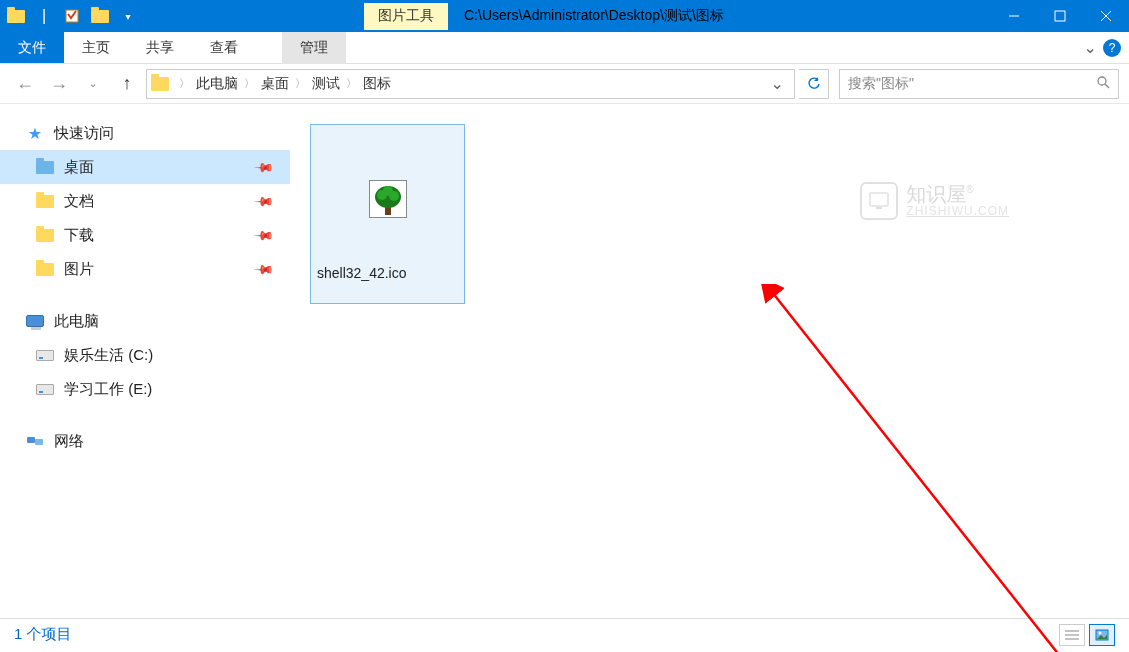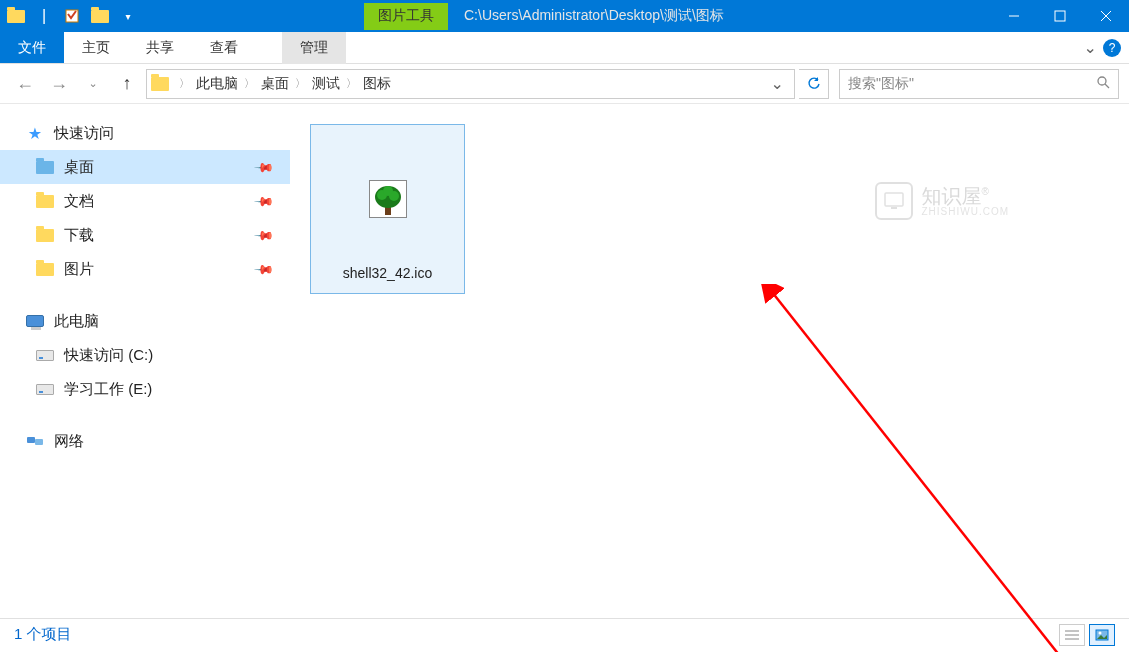--- a/index.html
+++ b/index.html
@@ -1,22 +1,22 @@
 <!DOCTYPE html>
 <html><head>
 <meta charset="utf-8">
 <style>
 * { margin: 0; padding: 0; box-sizing: border-box; font-family: "Microsoft YaHei", "Segoe UI", sans-serif; }
 body { width: 1129px; height: 652px; overflow: hidden; background: #fff; position: relative; }
 
 .titlebar { height: 32px; background: #0078d7; display: flex; align-items: center; color: #fff; }
 .titlebar .qat { display: flex; align-items: center; padding: 0 6px; gap: 8px; }
 .qat-icon { width: 20px; height: 20px; display: flex; align-items: center; justify-content: center; }
-.tool-tab { height: 27px; background: #84cc16; color: #333; display: flex; align-items: center; padding: 0 14px; font-size: 14px; margin-left: 220px; }
-.titlepath { margin-left: 16px; font-size: 14px; color: #e5e5e5; flex: 1; }
+.tool-tab { height: 27px; background: #fef9c3; color: #333; display: flex; align-items: center; padding: 0 14px; font-size: 14px; margin-left: 220px; }
+.titlepath { margin-left: 16px; font-size: 14px; color: #000000; flex: 1; }
 .win-controls { display: flex; }
 .win-btn { width: 46px; height: 32px; display: flex; align-items: center; justify-content: center; color: #fff; }
 
 .ribbon { height: 32px; display: flex; align-items: stretch; border-bottom: 1px solid #e0e0e0; background: #fff; }
 .file-tab { background: #0078d7; color: #fff; padding: 0 18px; display: flex; align-items: center; font-size: 14px; }
 .ribbon-tab { padding: 16px 18px; display: flex; align-items: center; font-size: 14px; color: #333; }
 .ribbon-tab.tool { background: #e5e5e5; margin-left: 26px; }
 .ribbon-spacer { flex: 1; }
 .ribbon-right { display: flex; align-items: center; gap: 6px; padding-right: 8px; }
 .chev { color: #666; }
@@ -48,32 +48,32 @@
 .ico-folder.blue { background: #6bb5e8; }
 .ico-folder.blue::before { background: #6bb5e8; }
 .ico-star { color: #3b9cff; font-size: 16px; }
 .ico-pc { width:18px; height:12px; background:#4a90d9; border:1px solid #3570a8; border-radius:2px; position:relative; }
 .ico-pc::after { content:''; position:absolute; bottom:-4px; left:4px; width:10px; height:3px; background:#ccc; }
 .ico-disk { width:18px; height:11px; background:#e8e8e8; border:1px solid #aaa; border-radius:1px; position:relative; }
 .ico-disk::after { content:''; position:absolute; bottom:1px; left:2px; width:4px; height:2px; background:#4a90d9; }
 .ico-net { color:#4a90d9; font-size:16px; }
 
 .content { flex: 1; padding: 20px 0 0 20px; position: relative; }
-.file-item { width: 155px; border: 1px solid #7ab8e8; background: #e8f3fc; padding: 14px 6px 12px; text-align: center; }
+.file-item { width: 155px; border: 1px solid #7ab8e8; background: #e8f3fc; padding: 14px 6px 22px; }
 .file-icon-wrap { height: 120px; display: flex; align-items: center; justify-content: center; position: relative; }
 .tree-icon { width: 38px; height: 38px; border: 1px solid #888; background: #fff; position: relative; display: flex; align-items: flex-end; justify-content: center; }
 .tree-icon svg { width: 32px; height: 34px; }
 .file-name { font-size: 14px; color: #222; margin-top: 6px; }
 
 .arrow-annot { position: absolute; top: 180px; left: 310px; pointer-events: none; }
 
 .watermark { position: absolute; top: 78px; right: 120px; display: flex; align-items: center; gap: 8px; opacity: 0.55; padding-left: 44px; }
 .wm-logo { width: 38px; height: 38px; border: 2px solid #c8c8c8; border-radius: 6px; display: flex; align-items: center; justify-content: center; color: #c8c8c8; }
 .wm-text { color: #bbb; font-size: 20px; line-height: 1; }
-.wm-sub { color: #ccc; font-size: 10px; letter-spacing: 1px; }
+.wm-sub { color: #ccc; font-size: 12px; letter-spacing: 1px; text-decoration: underline; }
 
 .statusbar { height: 32px; border-top: 1px solid #e0e0e0; display: flex; align-items: center; padding: 0 14px; font-size: 15px; color: #0066cc; }
 .status-right { margin-left: auto; display: flex; gap: 4px; }
 .view-btn { width: 26px; height: 22px; border: 1px solid #ccc; display: flex; align-items: center; justify-content: center; font-size: 12px; }
 .view-btn.active { border-color: #0078d7; background: #e0f0ff; }
 </style>
 </head>
 <body>
 
 <div class="titlebar">
@@ -202,21 +202,21 @@
       <div class="side-item header">
         <span class="ico">
             <span class="ico-pc"></span>
           </span>
         <span>此电脑</span>
       </div>
       <div class="side-item">
         <span class="ico">
             <span class="ico-disk"></span>
           </span>
-        <span>快速访问 (C:)</span>
+        <span>娱乐生活 (C:)</span>
       </div>
       <div class="side-item">
         <span class="ico">
             <span class="ico-disk"></span>
           </span>
         <span>学习工作 (E:)</span>
       </div>
     </div>
     <div class="side-group">
       <div class="side-item header">

